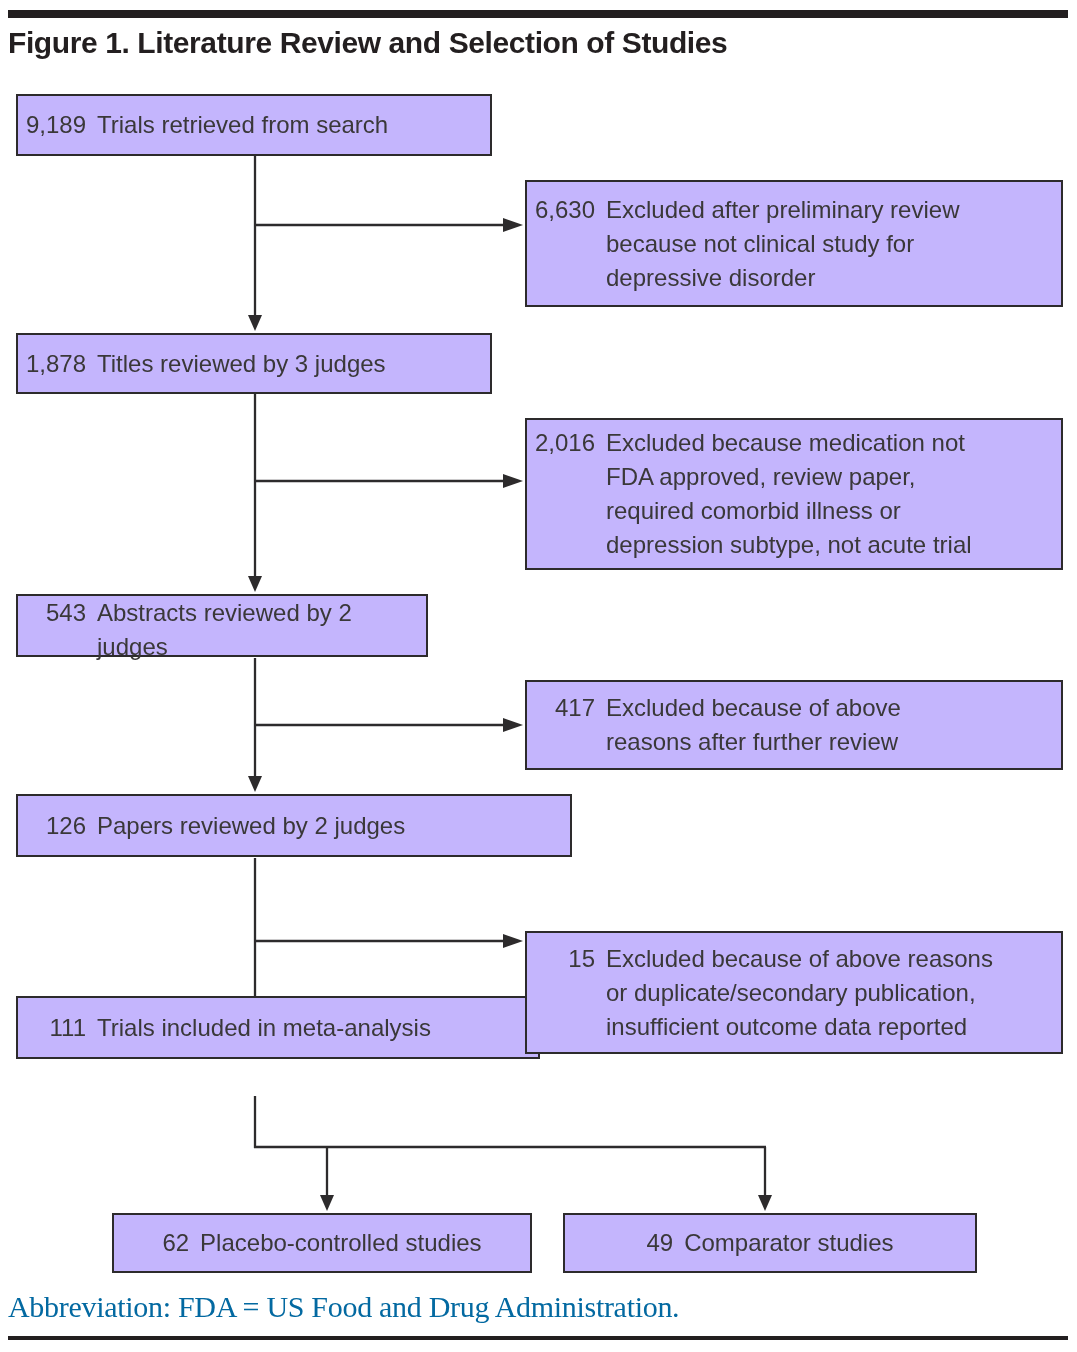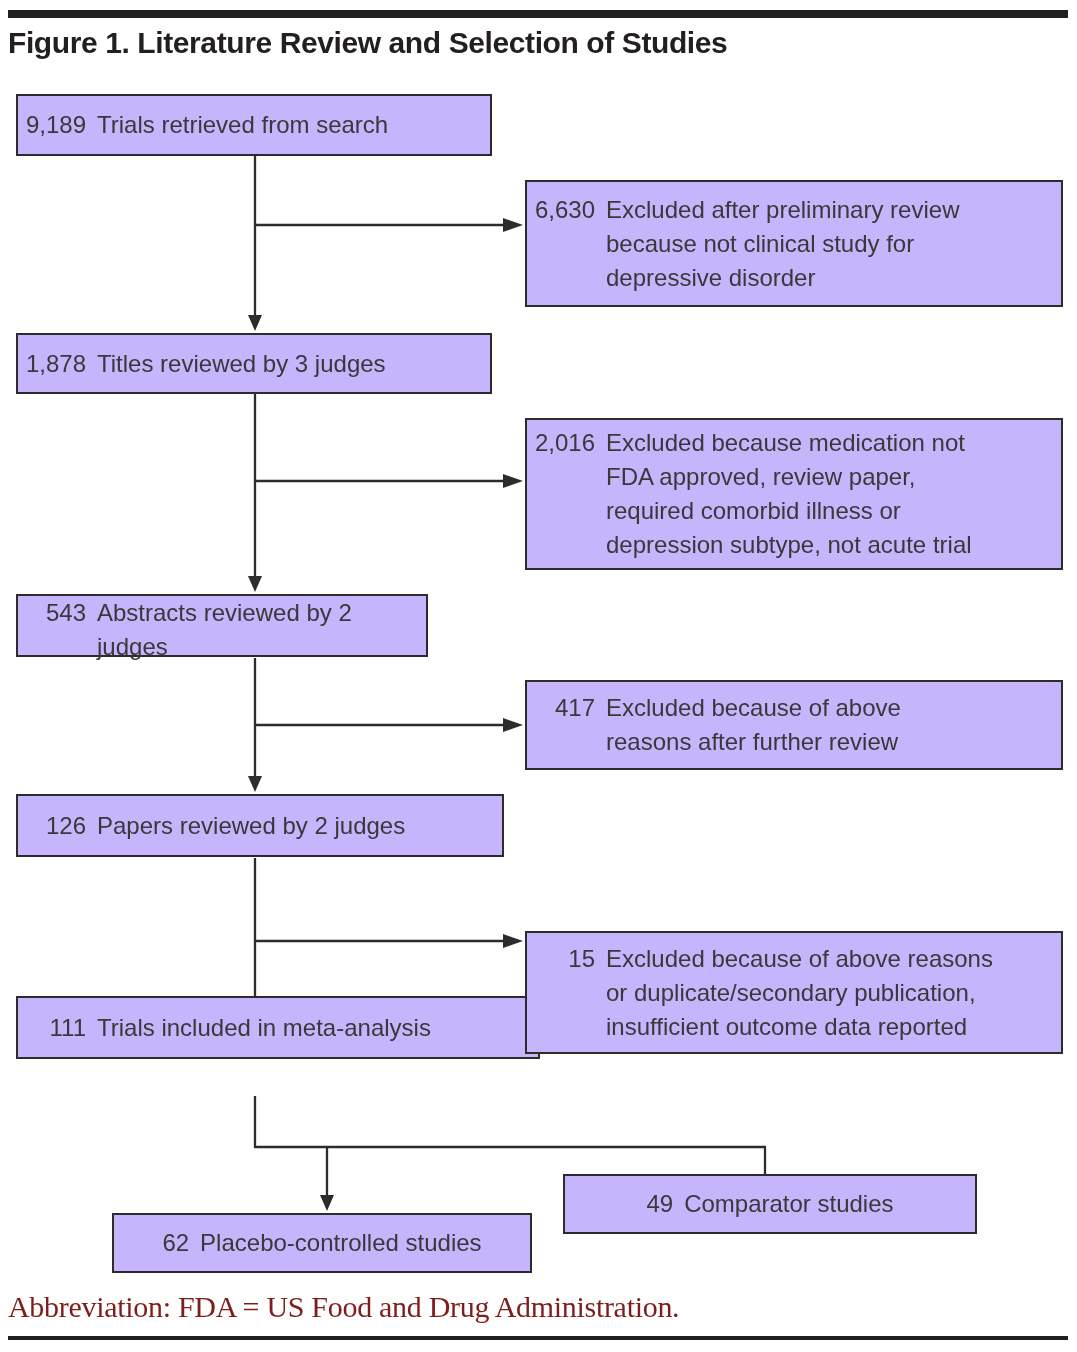--- a/index.html
+++ b/index.html
@@ -15,35 +15,35 @@
   .box{
     position:absolute;background:#c4b5fd;border:2.5px solid #2d2b2c;
     display:flex;box-sizing:border-box;color:#3a3839;font-size:24px;line-height:34px;
   }
   .inner{display:flex;align-items:flex-start;margin:auto 0;}
   .num{width:68px;text-align:right;flex:0 0 68px;white-space:nowrap;}
   .lbl{margin-left:11px;white-space:pre-line;}
   .main-a{left:16px;top:94px;width:476px;height:62px;}
   .main-b{left:16px;top:333px;width:476px;height:61px;}
   .main-c{left:16px;top:594px;width:412px;height:63px;}
-  .main-d{left:16px;top:794px;width:488px;height:63px;}
+  .main-d{left:16px;top:794px;width:556px;height:63px;}
   .main-e{left:16px;top:996px;width:524px;height:63px;align-items:flex-end;}
   .exc-1{left:525px;top:180px;width:538px;height:127px;}
   .exc-2{left:525px;top:418px;width:538px;height:152px;}
   .exc-3{left:525px;top:680px;width:538px;height:90px;}
   .exc-4{left:525px;top:883px;width:538px;height:123px;margin-top:48px;}
   .out-f{left:112px;top:1213px;width:420px;height:60px;}
-  .out-g{left:563px;top:1174px;width:414px;height:60px;align-items:flex-end;}
+  .out-g{left:563px;top:1213px;width:414px;height:60px;align-items:flex-end;}
   .out-f .inner,.out-g .inner{margin:auto;}
   .out-f .num,.out-g .num{width:auto;flex:0 0 auto;}
   .connectors{position:absolute;left:0;top:0;width:1077px;height:1352px;}
   .footnote{
     position:absolute;left:8px;top:1290px;width:1000px;
     font-family:"Liberation Serif","DejaVu Serif",serif;
-    font-size:30px;color:#7f1d1d;letter-spacing:-0.3px;
+    font-size:30px;color:#0369a1;letter-spacing:-0.3px;
   }
   .bottomrule{position:absolute;left:8px;top:1336px;width:1060px;height:3.5px;background:#231f20;}
 </style>
 </head>
 <body>
 
 <div id="figure">
 
   <div class="topbar"></div>
 

